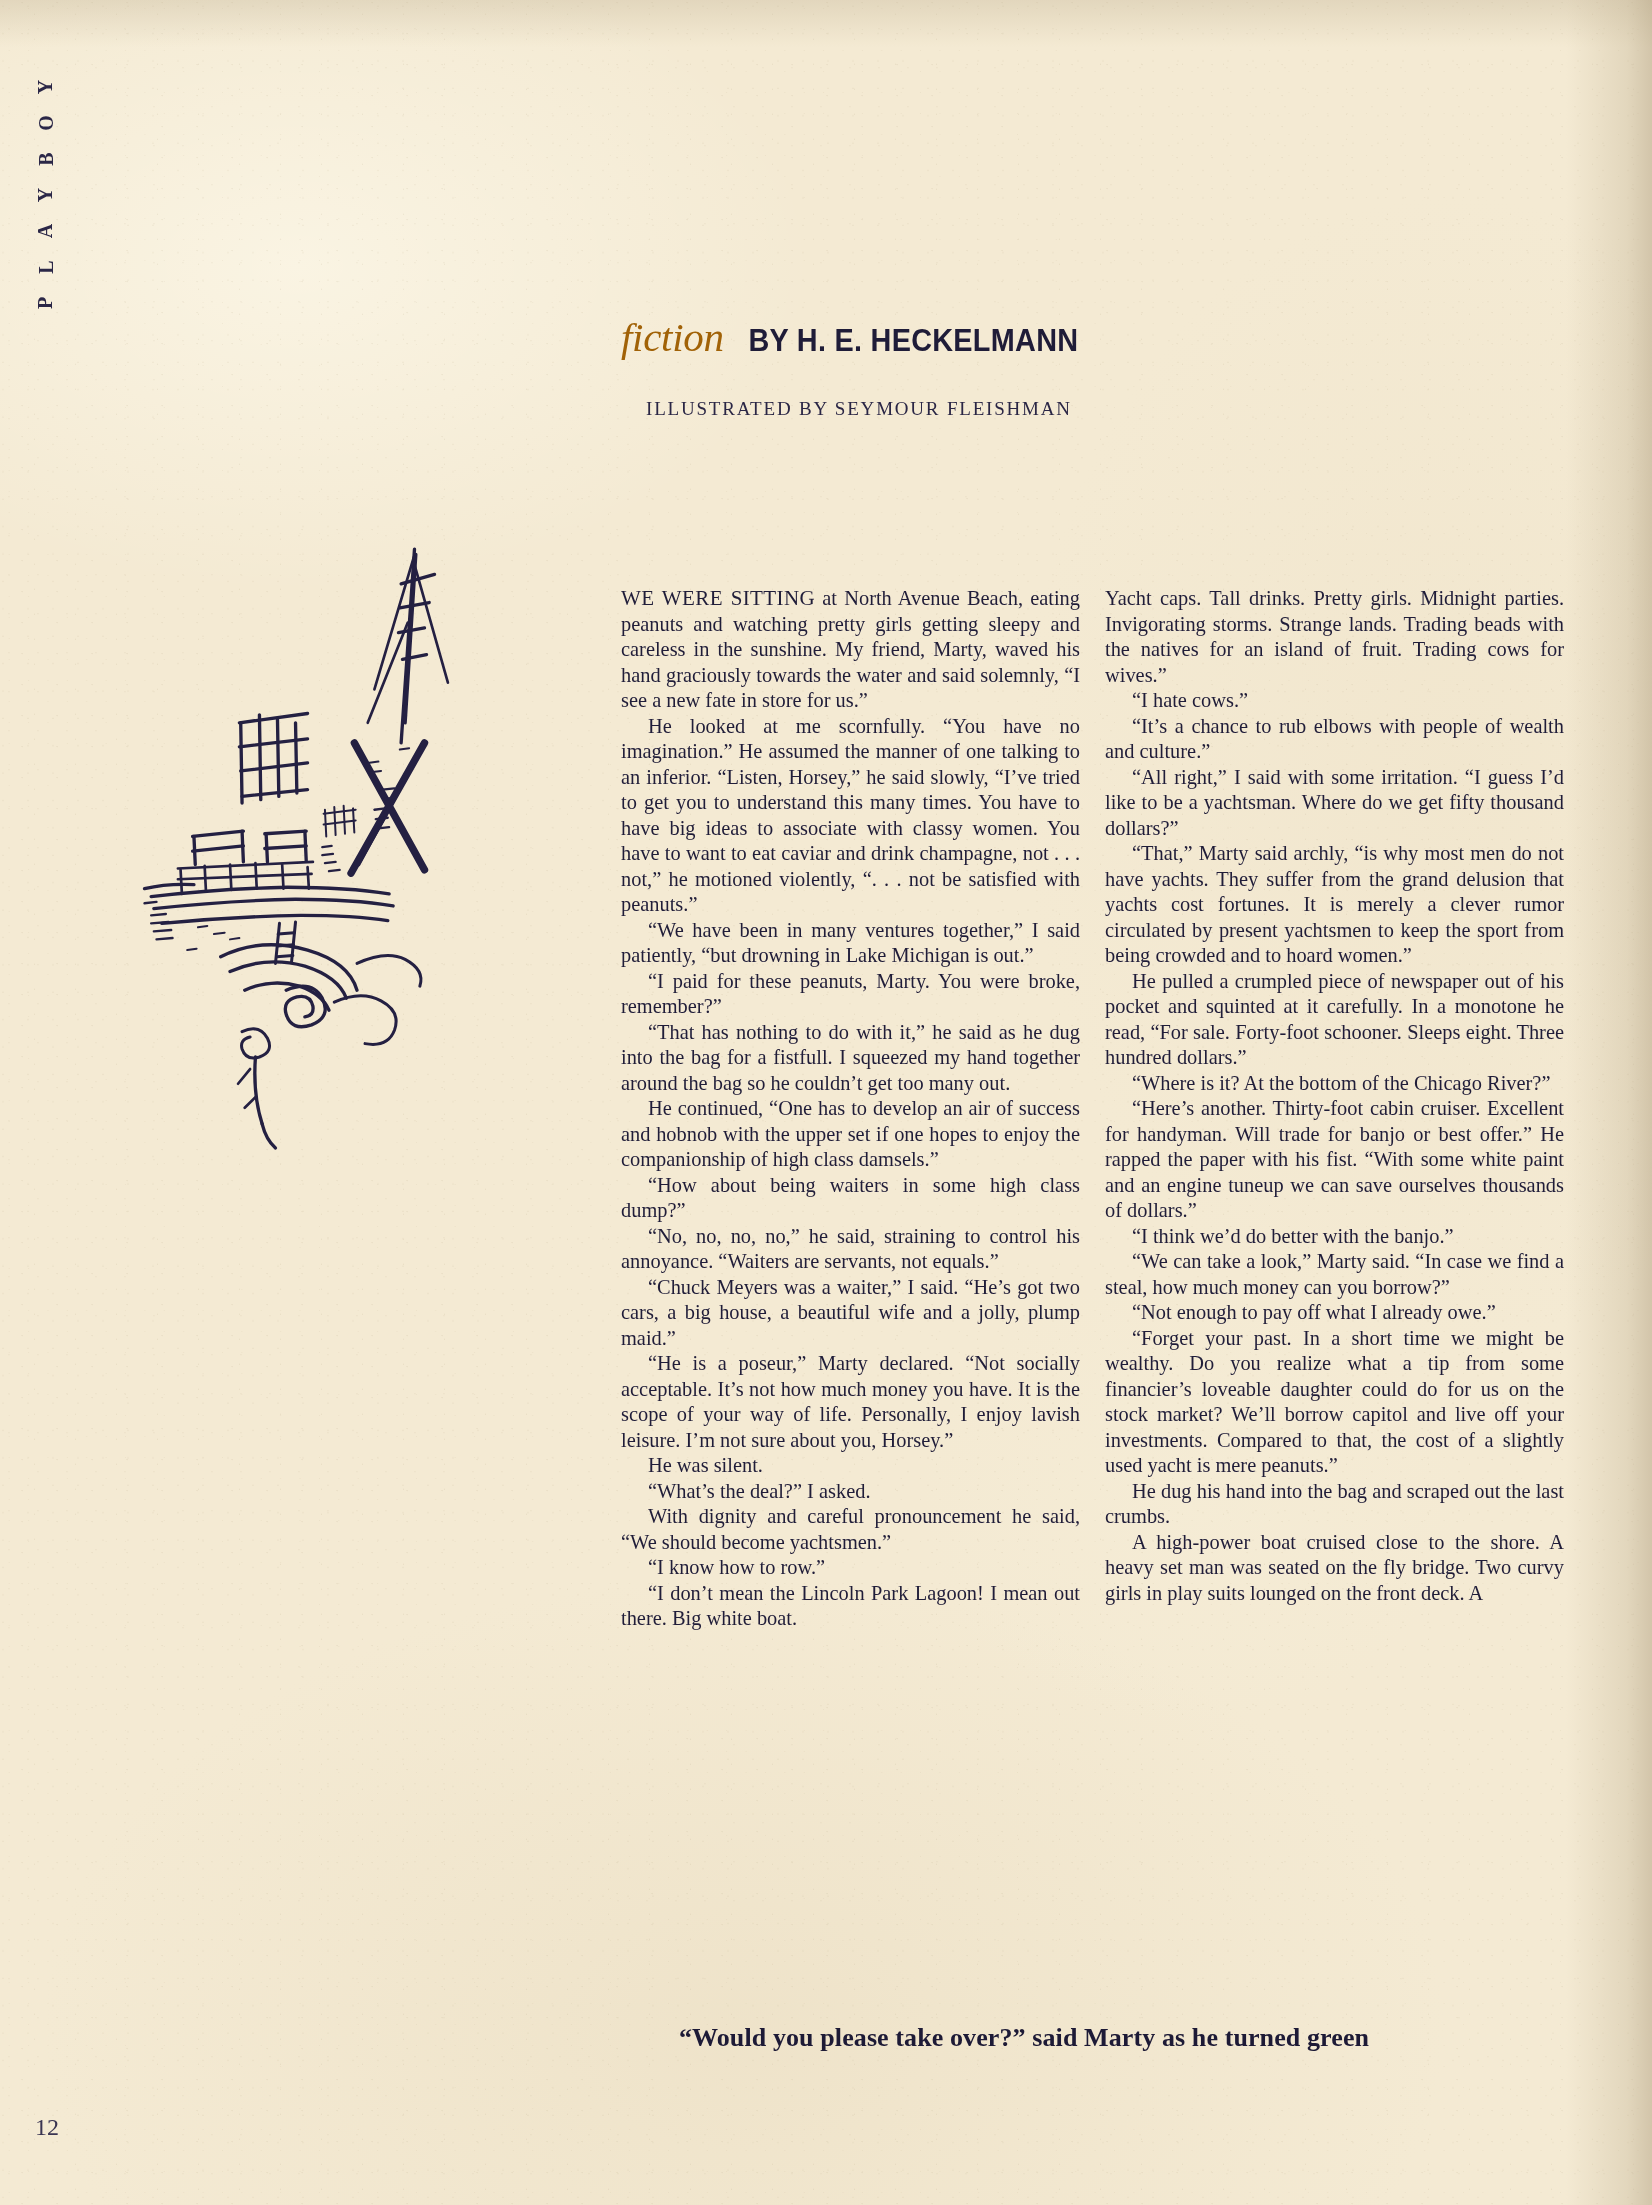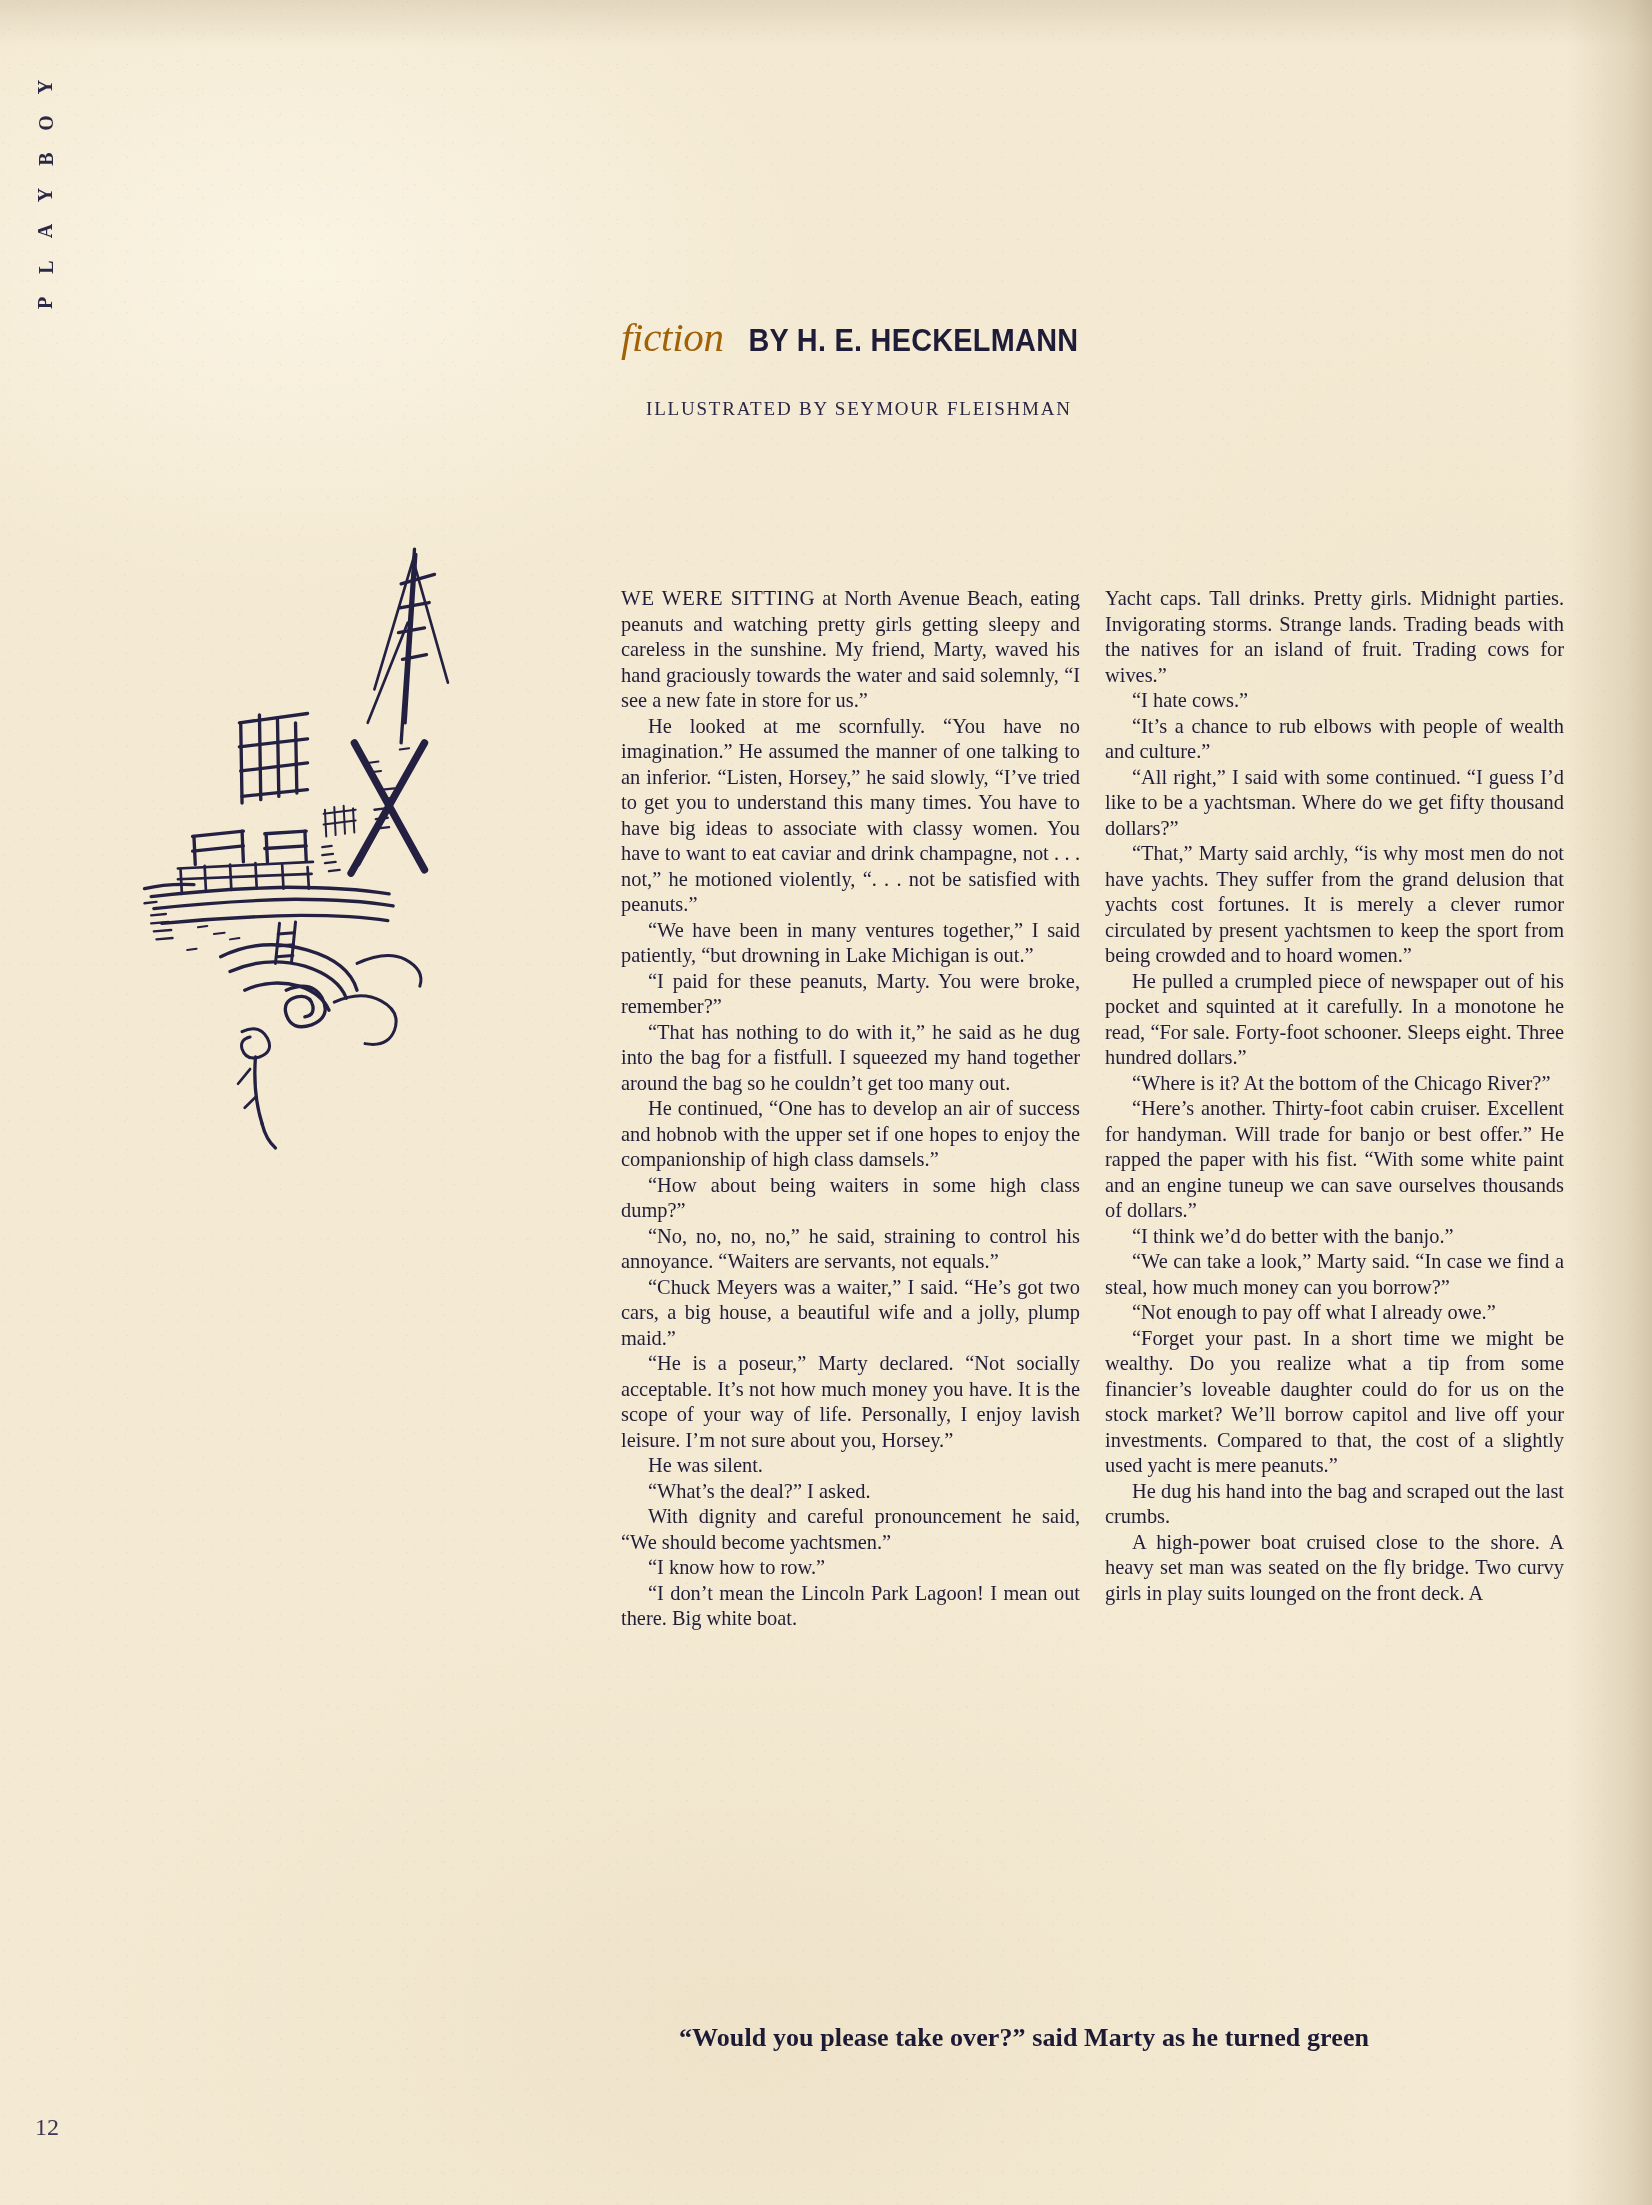--- a/index.html
+++ b/index.html
@@ -359,21 +359,21 @@
     <p>“What’s the deal?” I asked.</p>
     <p>With dignity and careful pronouncement he said, “We should become yachtsmen.”</p>
     <p>“I know how to row.”</p>
     <p>“I don’t mean the Lincoln Park Lagoon! I mean out there. Big white boat.</p>
   </div>
 
   <div class="col col-right">
     <p class="noindent">Yacht caps. Tall drinks. Pretty girls. Midnight parties. Invigorating storms. Strange lands. Trading beads with the natives for an island of fruit. Trading cows for wives.”</p>
     <p>“I hate cows.”</p>
     <p>“It’s a chance to rub elbows with people of wealth and culture.”</p>
-    <p>“All right,” I said with some continued. “I guess I’d like to be a yachtsman. Where do we get fifty thousand dollars?”</p>
+    <p>“All right,” I said with some irritation. “I guess I’d like to be a yachtsman. Where do we get fifty thousand dollars?”</p>
     <p>“That,” Marty said archly, “is why most men do not have yachts. They suffer from the grand delusion that yachts cost fortunes. It is merely a clever rumor circulated by present yachtsmen to keep the sport from being crowded and to hoard women.”</p>
     <p>He pulled a crumpled piece of newspaper out of his pocket and squinted at it carefully. In a monotone he read, “For sale. Forty-foot schooner. Sleeps eight. Three hundred dollars.”</p>
     <p>“Where is it? At the bottom of the Chicago River?”</p>
     <p>“Here’s another. Thirty-foot cabin cruiser. Excellent for handyman. Will trade for banjo or best offer.” He rapped the paper with his fist. “With some white paint and an engine tuneup we can save ourselves thousands of dollars.”</p>
     <p>“I think we’d do better with the banjo.”</p>
     <p>“We can take a look,” Marty said. “In case we find a steal, how much money can you borrow?”</p>
     <p>“Not enough to pay off what I already owe.”</p>
     <p>“Forget your past. In a short time we might be wealthy. Do you realize what a tip from some financier’s loveable daughter could do for us on the stock market? We’ll borrow capitol and live off your investments. Compared to that, the cost of a slightly used yacht is mere peanuts.”</p>
     <p>He dug his hand into the bag and scraped out the last crumbs.</p>
     <p>A high-power boat cruised close to the shore. A heavy set man was seated on the fly bridge. Two curvy girls in play suits lounged on the front deck. A</p>

